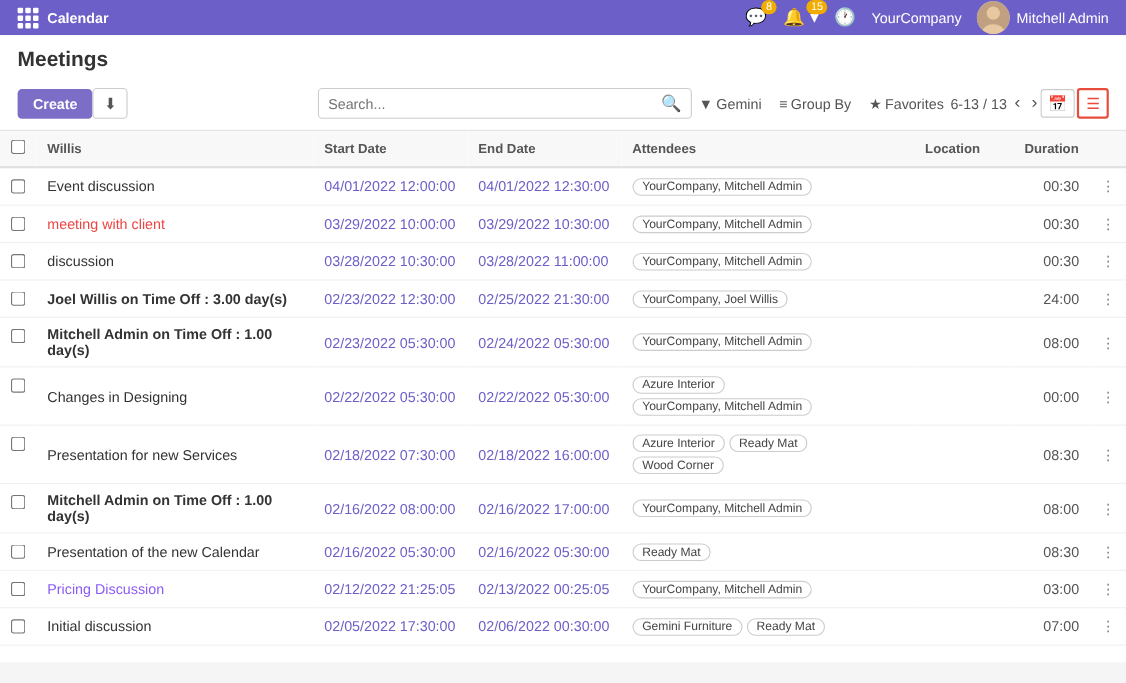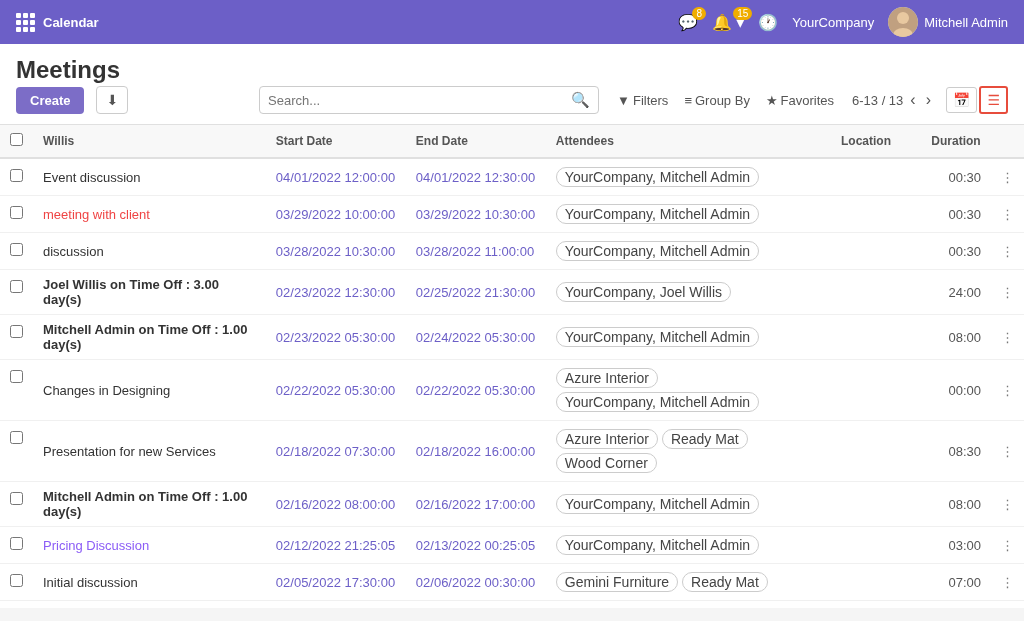--- a/index.html
+++ b/index.html
@@ -5,41 +5,41 @@
     * { box-sizing: border-box; margin: 0; padding: 0; font-family: Arial, sans-serif; font-size: 13px; }
     body { background: #f5f5f5; width: 1024px; height: 621px; overflow: hidden; }
 
     
     .top-nav {
       background: #6c5fc7;
       color: white;
       display: flex;
       align-items: center;
       padding: 12px 16px;
-      height: 44px;
+      height: 32px;
       gap: 12px;
     }
     .top-nav-brand { display: flex; align-items: center; gap: 8px; font-size: 18px; font-weight: bold; flex: 1; }
     .grid-icon { display: grid; grid-template-columns: repeat(3,5px); grid-template-rows: repeat(3,5px); gap: 2px; }
     .grid-dot { width: 5px; height: 5px; background: white; border-radius: 1px; }
     .nav-icons { display: flex; align-items: center; gap: 14px; }
     .nav-icon-btn { position: relative; color: white; cursor: pointer; display: flex; align-items: center; gap: 3px; font-size: 16px; }
     .nav-badge { background: #f0ad00; color: white; border-radius: 10px; font-size: 10px; padding: 1px 4px; position: absolute; top: -6px; right: -8px; }
     .nav-company { color: white; font-size: 13px; }
     .nav-user { display: flex; align-items: center; gap: 6px; color: white; }
     .avatar { width: 30px; height: 30px; border-radius: 50%; background: #ccc; display: flex; align-items: center; justify-content: center; overflow: hidden; }
 
     
     .page-header {
       background: white;
       padding: 12px 16px 0 16px;
       border-bottom: 1px solid #e0e0e0;
     }
-    .page-title { font-size: 24px; font-weight: bold; color: #333; margin-bottom: 2px; }
-    .toolbar { display: flex; align-items: center; gap: 12px; padding-bottom: 10px; }
+    .page-title { font-size: 19px; font-weight: bold; color: #333; margin-bottom: 14px; }
+    .toolbar { display: flex; align-items: center; gap: 0; padding-bottom: 10px; }
     .btn-create { background: #7c6dc7; color: white; border: none; border-radius: 4px; padding: 6px 14px; cursor: pointer; font-size: 13px; font-weight: bold; }
     .btn-download { background: white; border: 1px solid #ccc; border-radius: 4px; padding: 5px 9px; cursor: pointer; color: #555; font-size: 14px; }
     .toolbar-spacer { flex: 1; }
     .search-box { display: flex; align-items: center; border: 1px solid #ccc; border-radius: 4px; padding: 4px 8px; background: white; width: 340px; }
     .search-box input { border: none; outline: none; font-size: 13px; flex: 1; color: #333; }
     .search-icon { color: #999; font-size: 15px; cursor: pointer; }
     .filter-bar { display: flex; align-items: center; gap: 4px; }
     .filter-btn { background: none; border: none; cursor: pointer; color: #555; font-size: 13px; display: flex; align-items: center; gap: 3px; padding: 4px 6px; }
     .pagination { display: flex; align-items: center; gap: 4px; color: #555; font-size: 12px; }
     .page-nav { background: none; border: none; cursor: pointer; font-size: 16px; color: #555; padding: 0 3px; }
@@ -60,21 +60,21 @@
     thead th.col-location { width: 90px; }
     thead th.col-duration { width: 70px; text-align: center; }
     thead th.col-more { width: 20px; }
 
     tbody tr { border-bottom: 1px solid #f0f0f0; }
     tbody td { padding: 7px 10px; vertical-align: middle; }
     tbody td.col-check { vertical-align: top; padding-top: 10px; }
     tbody td.col-duration { text-align: right; color: #555; }
     .date-link { color: #6c5fc7; cursor: pointer; }
 
-    .tag { display: inline-block; border: 1px solid #ccc; border-radius: 20px; padding: 1px 8px; font-size: 14px; color: #444; margin: 1px 2px 1px 0; white-space: nowrap; }
+    .tag { display: inline-block; border: 1px solid #ccc; border-radius: 20px; padding: 1px 8px; font-size: 11px; color: #444; margin: 1px 2px 1px 0; white-space: nowrap; }
 
     .attendees-cell { display: flex; flex-wrap: wrap; gap: 2px; align-items: center; }
 
     input[type="checkbox"] { cursor: pointer; }
 
     .more-col { color: #777; cursor: pointer; }
   </style>
 </head>
 <body>
 
@@ -125,21 +125,21 @@
     <button class="btn-create">Create</button>
     <button class="btn-download">⬇</button>
     <div class="toolbar-spacer"></div>
     <div class="search-box">
       <input type="text" placeholder="Search..." style="">
       <span class="search-icon">🔍</span>
     </div>
     <div class="filter-bar">
       <button class="filter-btn">
         <span>▼</span>
-        <span>Filters</span>
+        <span>Gemini</span>
       </button>
       <button class="filter-btn">
         <span>≡</span>
         <span>Group By</span>
       </button>
       <button class="filter-btn">
         <span>★</span>
         <span>Favorites</span>
       </button>
     </div>
@@ -282,20 +282,34 @@
             <div class="attendees-cell">
               <span class="tag">YourCompany, Mitchell Admin</span>
             </div>
           </td>
           <td></td>
           <td class="col-duration">08:00</td>
           <td class="more-col col-more">⋮</td>
         </tr>
         <tr>
           <td class="col-check"><input type="checkbox" style=""></td>
+          <td style="cursor: pointer; color: rgb(51, 51, 51); font-weight: normal;">Presentation of the new Calendar</td>
+          <td><a class="date-link">02/16/2022 05:30:00</a></td>
+          <td><a class="date-link">02/16/2022 05:30:00</a></td>
+          <td>
+            <div class="attendees-cell">
+              <span class="tag">Ready Mat</span>
+            </div>
+          </td>
+          <td></td>
+          <td class="col-duration">08:30</td>
+          <td class="more-col col-more">⋮</td>
+        </tr>
+        <tr>
+          <td class="col-check"><input type="checkbox" style=""></td>
           <td style="cursor: pointer; color: #8b5cf6; font-weight: normal;">Pricing Discussion</td>
           <td><a class="date-link">02/12/2022 21:25:05</a></td>
           <td><a class="date-link">02/13/2022 00:25:05</a></td>
           <td>
             <div class="attendees-cell">
               <span class="tag">YourCompany, Mitchell Admin</span>
             </div>
           </td>
           <td></td>
           <td class="col-duration">03:00</td>

